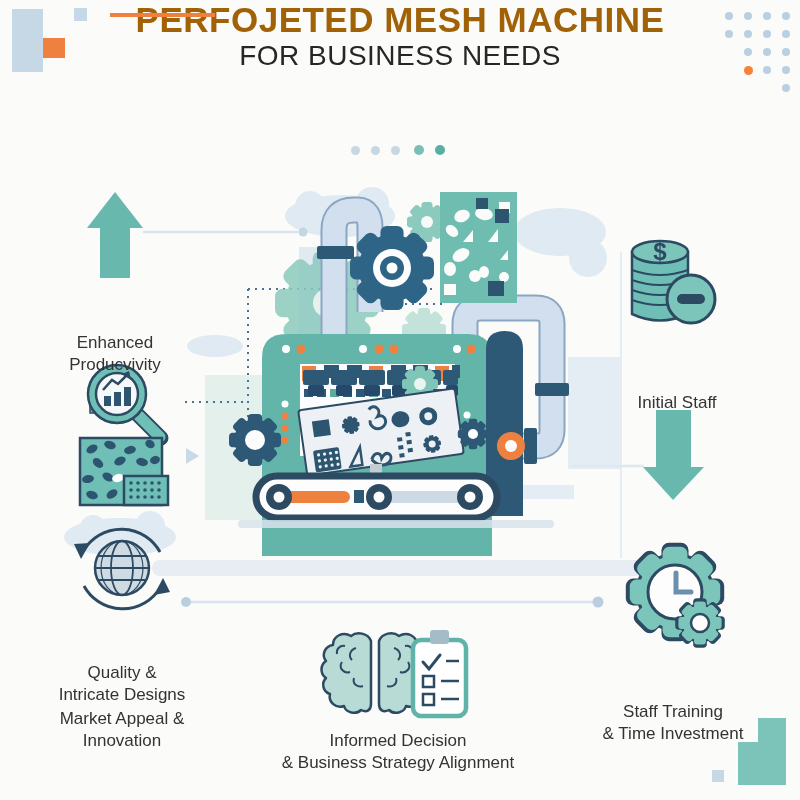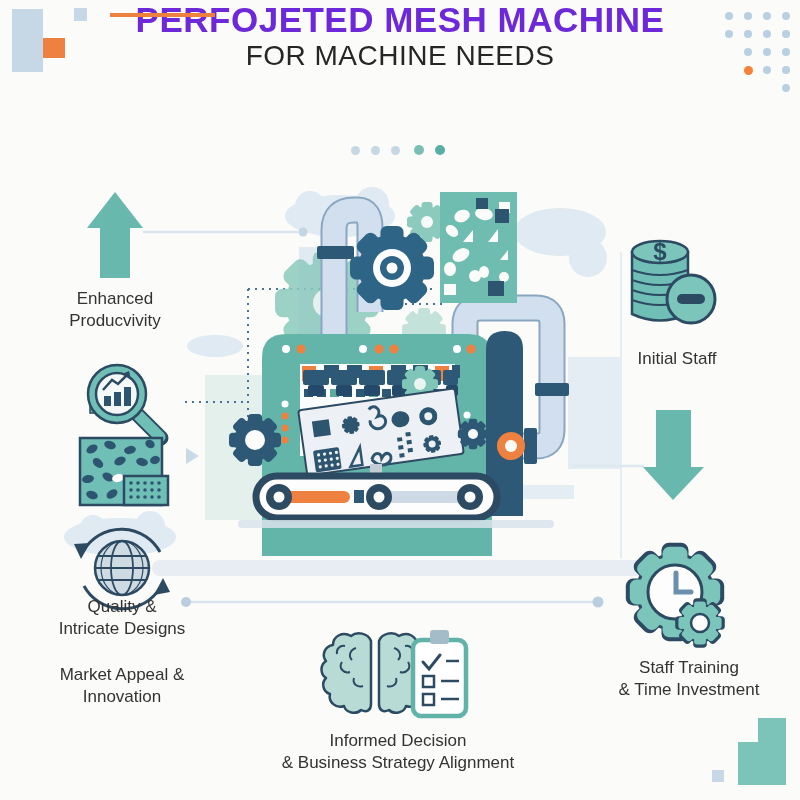--- a/index.html
+++ b/index.html
@@ -1,23 +1,23 @@
 <!DOCTYPE html>
 <html><head>
 <meta charset="utf-8">
 <style>
   html,body{margin:0;padding:0;background:#e9e9e9;}
   .canvas{position:relative;width:800px;height:800px;background:#fbfbf9;overflow:hidden;
           font-family:"Liberation Sans",sans-serif;}
   .abs{position:absolute;}
   svg.scene{position:absolute;left:0;top:0;z-index:1;}
   .txt{position:absolute;z-index:3;text-align:center;color:#333;white-space:pre-line;line-height:1.32;}
-  .title{top:48px;left:0;width:800px;font-size:35px;font-weight:800;letter-spacing:.5px;color:#6d28d9;z-index:3;text-align:center;}
+  .title{top:48px;left:0;width:800px;font-size:35px;font-weight:800;letter-spacing:.5px;color:#a16207;z-index:3;text-align:center;}
   .subtitle{top:86px;left:0;width:800px;font-size:28px;font-weight:400;letter-spacing:.5px;color:#262626;z-index:3;text-align:center;}
-  .label{font-size:17px;}
+  .label{font-size:17px;margin-top:44px;}
   .label-lg{font-size:17px;}
   .dot{position:absolute;border-radius:50%;z-index:2;}
   .deco{position:absolute;z-index:2;}
 </style>
 </head>
 <body>
 
 <div class="canvas">
 
   <div class="deco">
@@ -54,30 +54,30 @@
   </div>
 
   <div class="deco">
     <div class="abs" style="left:712px;top:770px;width:12px;height:12px;background:#c6d8e6;"></div>
     <svg width="60" height="75" style="position:absolute;left:732px;top:714px;">
       <path d="M26,4 H54 V71 H6 V28 H26 Z" fill="#7cc4ba"></path>
     </svg>
   </div>
 
   <div class="title">PERFOJETED MESH MACHINE</div>
-  <div class="subtitle">FOR MACHINE NEEDS</div>
+  <div class="subtitle">FOR BUSINESS NEEDS</div>
 
   <div class="txt label" style="left:25px;top:288px;width:180px;">Enhanced
 Producvivity</div>
   <div class="txt label" style="left:597px;top:348px;width:160px;">Initial Staff</div>
-  <div class="txt label" style="left:22px;top:596px;width:200px;">Quality &amp;
+  <div class="txt label" style="left:22px;top:618px;width:200px;">Quality &amp;
 Intricate Designs</div>
   <div class="txt label" style="left:22px;top:664px;width:200px;">Market Appeal &amp;
 Innovation</div>
-  <div class="txt label" style="left:584px;top:657px;width:210px;">Staff Training
+  <div class="txt label" style="left:568px;top:657px;width:210px;">Staff Training
 &amp; Time Investment</div>
   <div class="txt label-lg" style="left:228px;top:730px;width:340px;">Informed Decision
 &amp; Business Strategy Alignment</div>
 
   <svg class="scene" width="800" height="800" viewBox="0 0 800 800">
     <defs>
       <g id="gear8">
         <rect x="-11" y="-40" width="22" height="80" rx="6"></rect>
         <rect x="-11" y="-40" width="22" height="80" rx="6" transform="rotate(45)"></rect>
         <rect x="-11" y="-40" width="22" height="80" rx="6" transform="rotate(90)"></rect>

